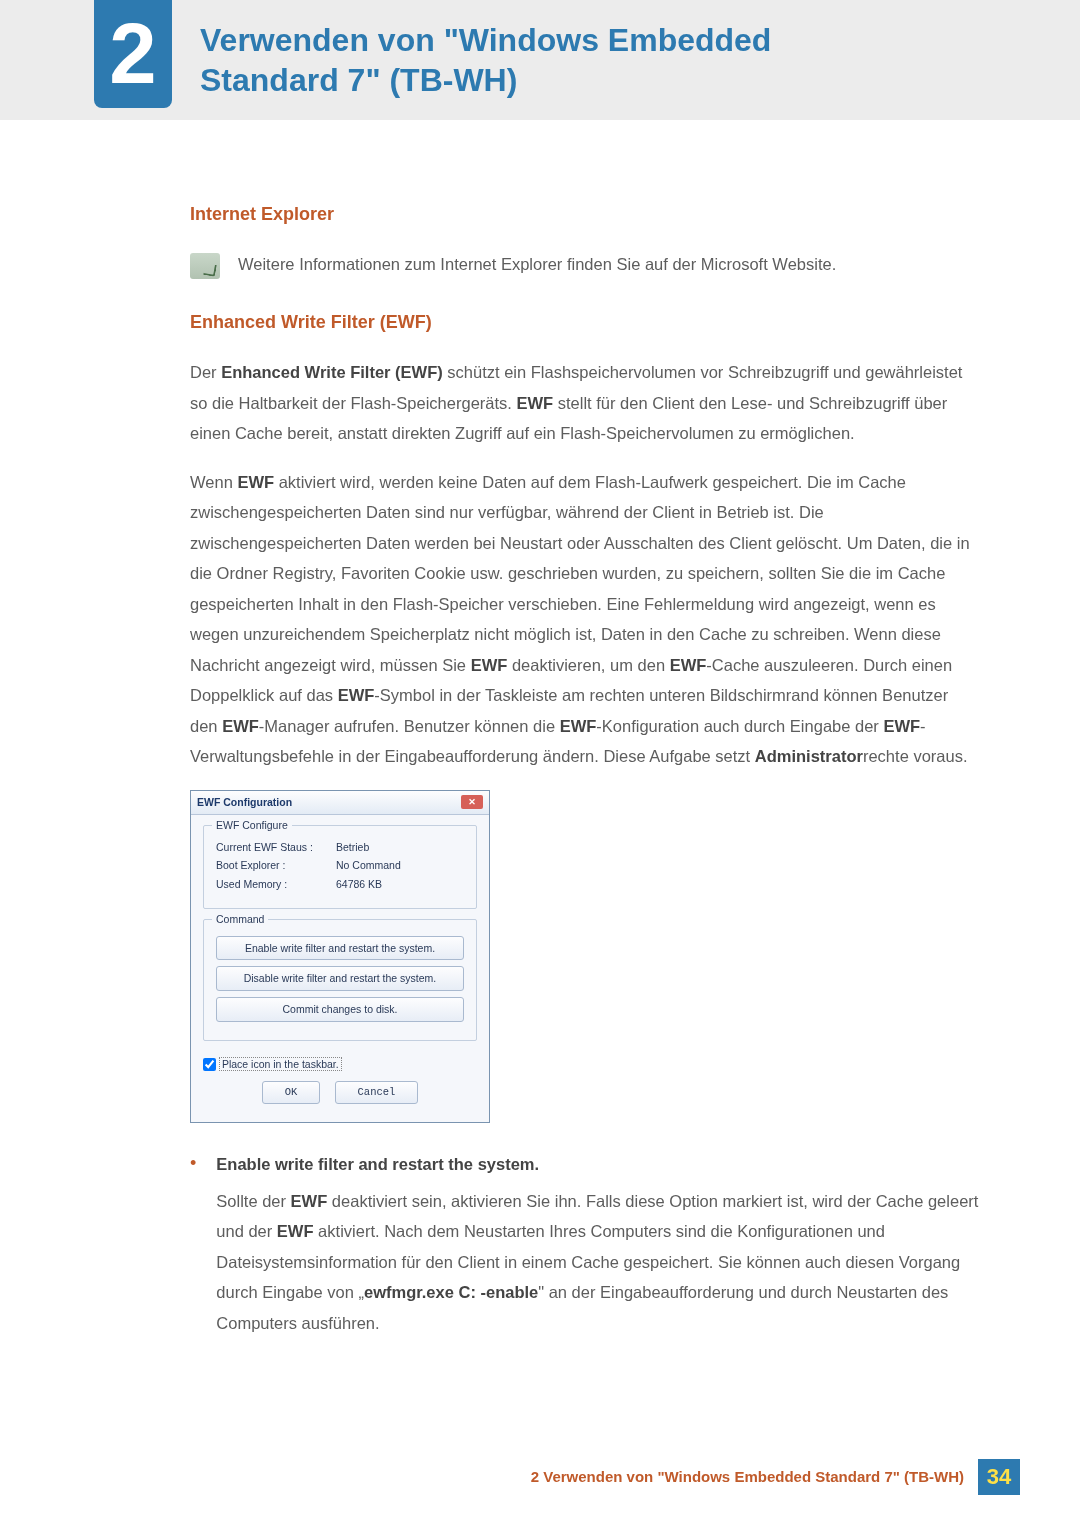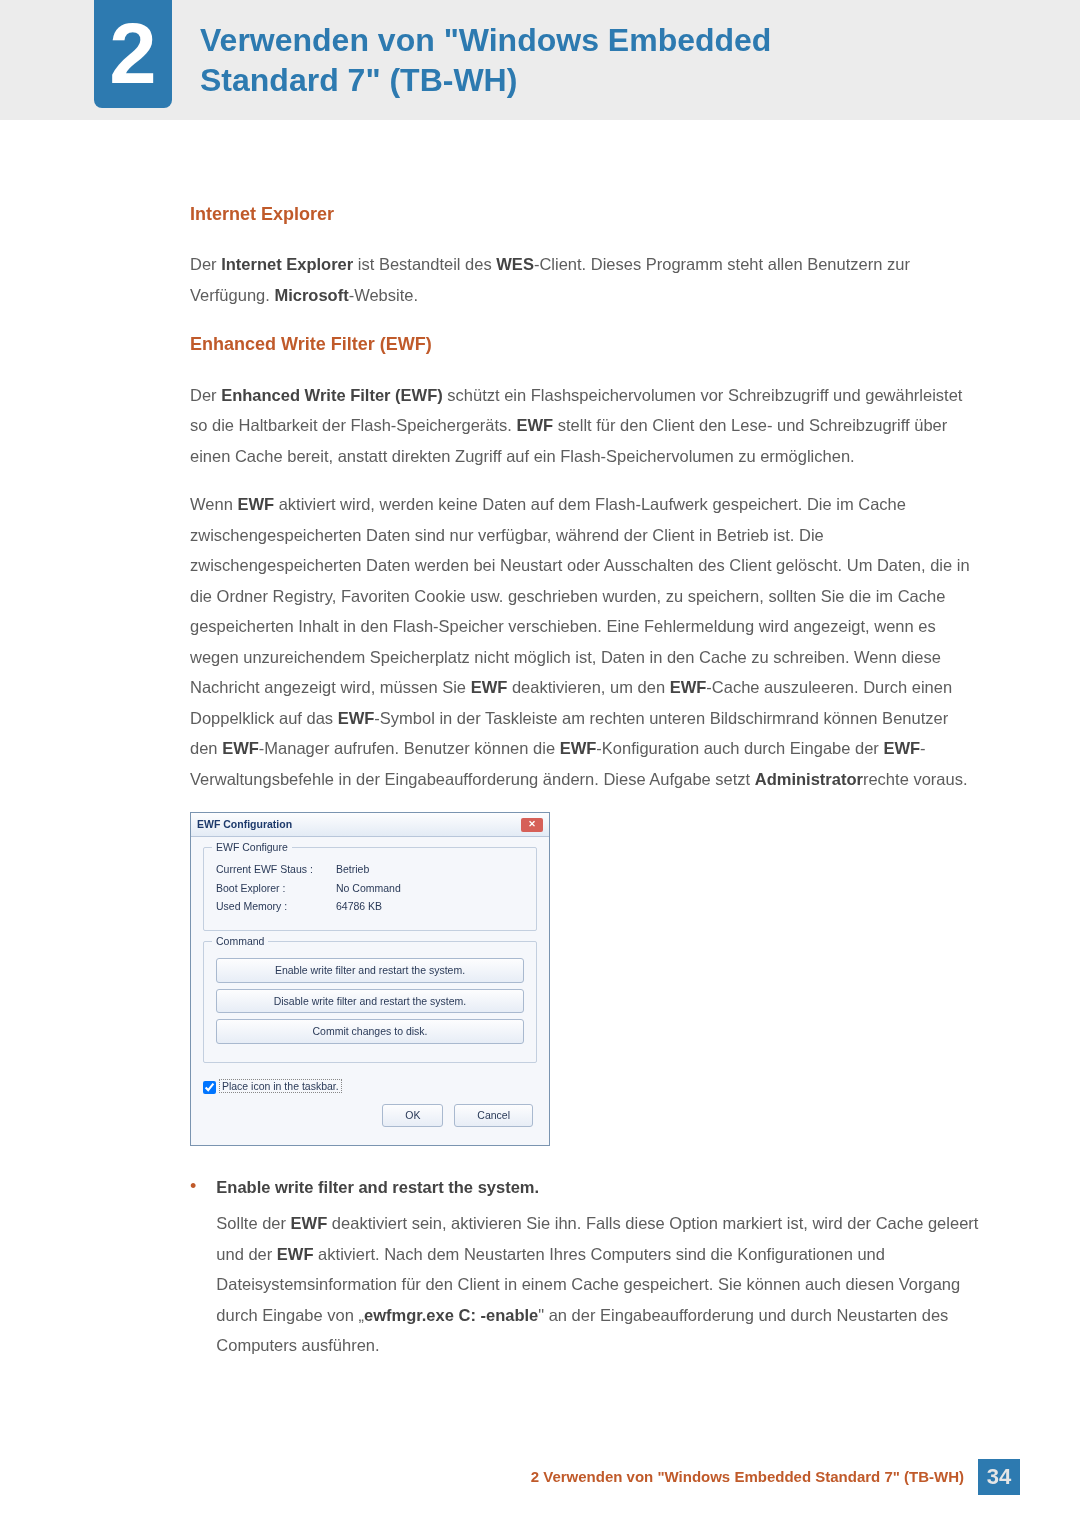--- a/index.html
+++ b/index.html
@@ -75,21 +75,21 @@
     position: absolute;
     right: 4px; bottom: 3px;
     width: 10px; height: 10px;
     border: 2px solid #4a6e4a;
     border-top: none; border-left: none;
     border-radius: 0 0 3px 0;
     transform: rotate(10deg);
   }
   
   .dialog {
-    width: 360px;
+    width: 300px;
     border: 1px solid #7a94b0;
     background: #f5f7fb;
     font-size: 10.5px;
     color: #2a3a58;
     margin: 6px 0 26px 0;
     line-height: 1.4;
   }
   .dlg-title {
     background: linear-gradient(#fdfdfe,#e3ebf5);
     padding: 4px 6px;
@@ -134,21 +134,21 @@
     background: linear-gradient(#fdfdfe,#e7edf6);
     padding: 4px 0;
     text-align: center;
     margin: 6px 0;
     font-size: 10.5px;
     color: #2a3a58;
   }
   .chk-row { margin: 16px 0 10px 0; }
   .chk-row input { vertical-align: middle; }
   .chk-row span { border: 1px dotted #888; padding: 0 2px; }
-  .btn-row { text-align: right; padding-bottom: 8px; }
+  .btn-row { text-align: center; padding-bottom: 8px; font-family: Liberation Mono, monospace; }
   .win-btn {
     display: inline-block;
     border: 1px solid #a9b9cf;
     border-radius: 3px;
     background: linear-gradient(#fdfdfe,#e7edf6);
     padding: 3px 22px;
     margin: 0 4px;
     font-size: 10.5px;
   }
   .bullet-block { display: flex; gap: 20px; }
@@ -158,44 +158,45 @@
     position: absolute;
     bottom: 32px;
     right: 60px;
     display: flex;
     align-items: center;
     gap: 14px;
   }
   .footer-text { color: #c05a2a; font-size: 15px; font-weight: bold; }
   .page-num {
     background: #2d7ab0;
-    color: #e5e5e5;
+    color: #fde047;
     font-weight: bold;
     font-size: 22px;
     width: 42px; height: 36px;
     display: flex; align-items: center; justify-content: center;
   }
 </style>
 </head>
 <body>
 
 <div class="top-band">
   <div class="chapter-badge">2</div>
   <div class="chapter-title">
     <span>Verwenden von "Windows Embedded</span><br>
     <span>Standard 7" (TB-WH)</span>
   </div>
 </div>
 
 <div class="content">
 
   <div class="section-heading">Internet Explorer</div>
-  <p class="para">
-    <span>Der </span><b>Internet Explorer</b><span> ist Bestandteil des </span><b>WES</b><span>-Client. Dieses Programm steht allen Benutzern zur Verfügung. </span><b>Microsoft</b><span>-Website.</span>
-  </p>
+  <div class="note-row">
+    <div class="note-icon"></div>
+    <div>Weitere Informationen zum Internet Explorer finden Sie auf der Microsoft Website.</div>
+  </div>
 
   <div class="section-heading">Enhanced Write Filter (EWF)</div>
   <p class="para">
     <span>Der </span><b>Enhanced Write Filter (EWF)</b><span> schützt ein Flashspeichervolumen vor Schreibzugriff und gewährleistet so die Haltbarkeit der Flash-Speichergeräts. </span><b>EWF</b><span> stellt für den Client den Lese- und Schreibzugriff über einen Cache bereit, anstatt direkten Zugriff auf ein Flash-Speichervolumen zu ermöglichen.</span>
   </p>
   <p class="para">
     <span>Wenn </span><b>EWF</b><span> aktiviert wird, werden keine Daten auf dem Flash-Laufwerk gespeichert. Die im Cache zwischengespeicherten Daten sind nur verfügbar, während der Client in Betrieb ist. Die zwischengespeicherten Daten werden bei Neustart oder Ausschalten des Client gelöscht. Um Daten, die in die Ordner Registry, Favoriten Cookie usw. geschrieben wurden, zu speichern, sollten Sie die im Cache gespeicherten Inhalt in den Flash-Speicher verschieben. Eine Fehlermeldung wird angezeigt, wenn es wegen unzureichendem Speicherplatz nicht möglich ist, Daten in den Cache zu schreiben. Wenn diese Nachricht angezeigt wird, müssen Sie </span><b>EWF</b><span> deaktivieren, um den </span><b>EWF</b><span>-Cache auszuleeren. Durch einen Doppelklick auf das </span><b>EWF</b><span>-Symbol in der Taskleiste am rechten unteren Bildschirmrand können Benutzer den </span><b>EWF</b><span>-Manager aufrufen. Benutzer können die </span><b>EWF</b><span>-Konfiguration auch durch Eingabe der </span><b>EWF</b><span>-Verwaltungsbefehle in der Eingabeaufforderung ändern. Diese Aufgabe setzt </span><b>Administrator</b><span>rechte voraus.</span>
   </p>
 
   <div class="dialog">

